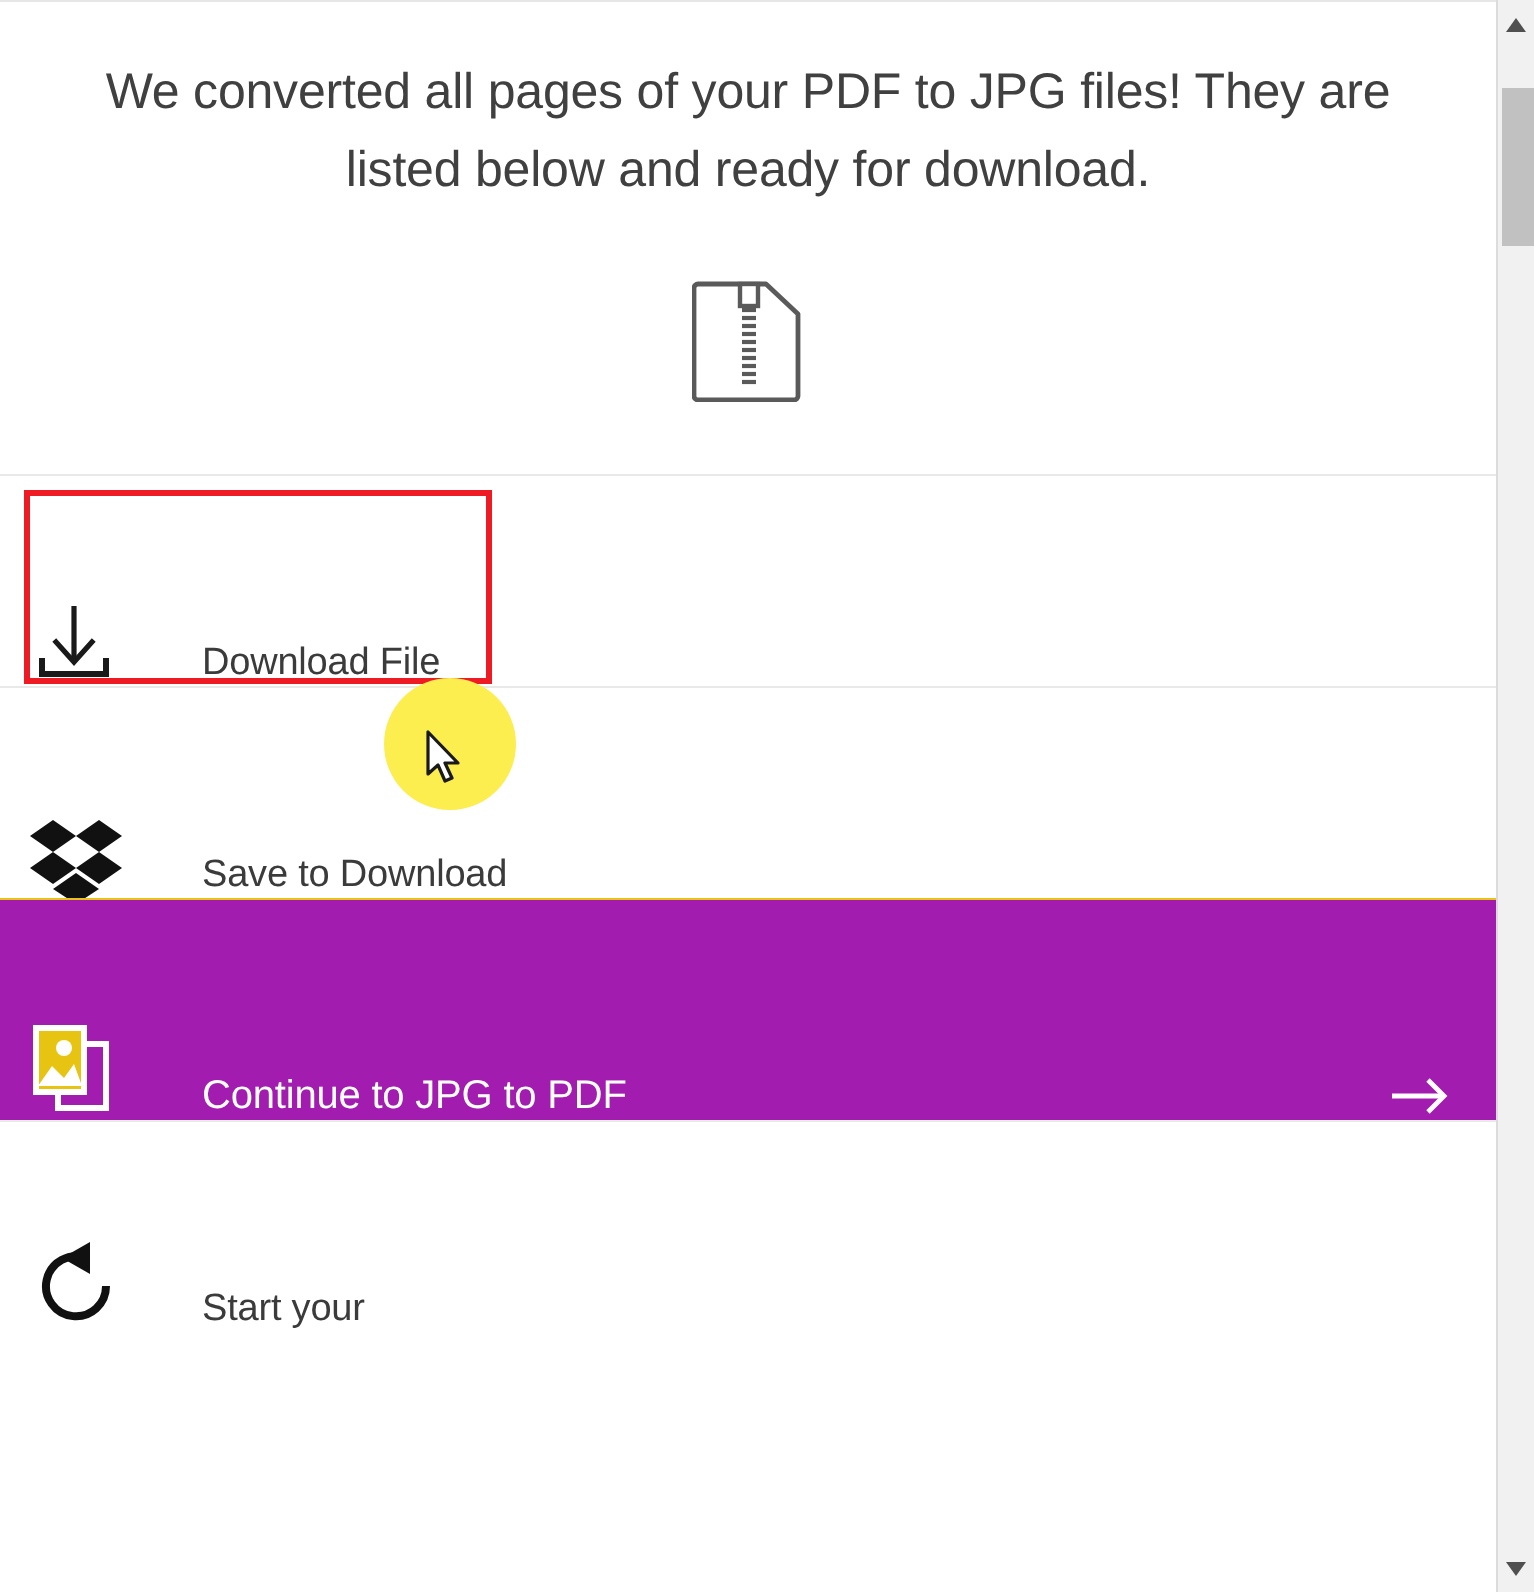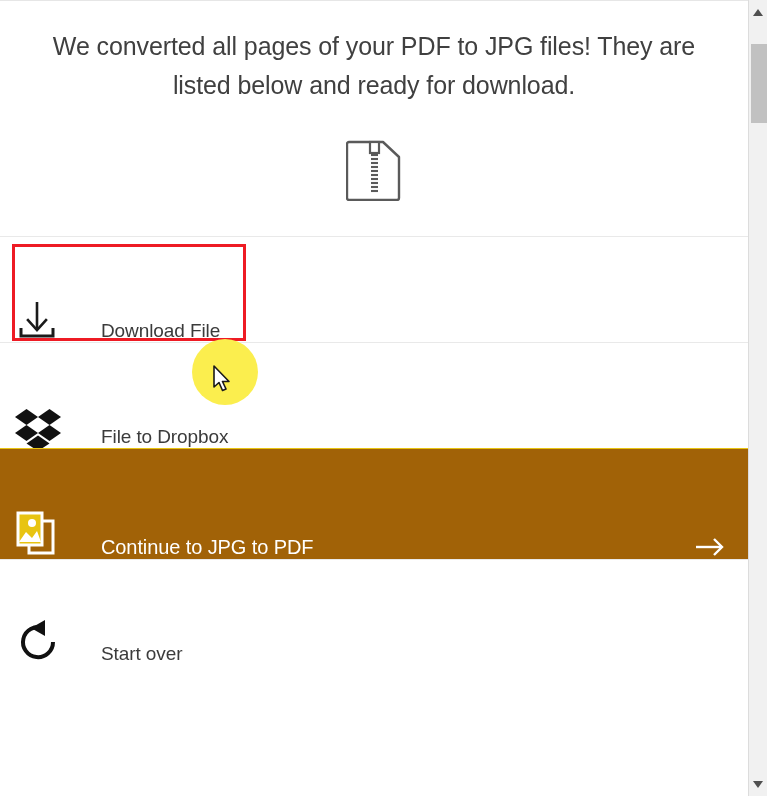--- a/index.html
+++ b/index.html
@@ -93,21 +93,21 @@
     left: 12px;
     top: 7px;
     width: 234px;
     height: 97px;
     border: 3px solid #ee1b24;
     pointer-events: none;
     z-index: 6;
   }
   
   .row.cta {
-    background: #a16207;
+    background: #a21caf;
     border-top: 1px solid #e8c412;
     height: 111px;
     padding-left: 15px;
     padding-right: 22px;
   }
   .row.cta .row-label {
     color: #ffffff;
     font-size: 20px;
   }
   .cta-arrow {
@@ -218,21 +218,21 @@
       <div class="row">
         <span class="icon-wrap">
           <svg width="46" height="42" viewBox="0 0 46 42" xmlns="http://www.w3.org/2000/svg" fill="#111111">
             <path d="M11.5 3 L0 11 L11.5 19 L23 11 Z"></path>
             <path d="M34.5 3 L23 11 L34.5 19 L46 11 Z"></path>
             <path d="M11.5 19 L0 27 L11.5 35 L23 27 Z"></path>
             <path d="M34.5 19 L23 27 L34.5 35 L46 27 Z"></path>
             <path d="M11.5 37.5 L23 29.5 L34.5 37.5 L23 45 Z"></path>
           </svg>
         </span>
-        <span class="row-label">File to Dropbox</span>
+        <span class="row-label">Save to Download</span>
       </div>
 
 
       <div class="row cta">
         <span class="icon-wrap">
           <svg width="50" height="50" viewBox="0 0 50 50" xmlns="http://www.w3.org/2000/svg">
             <rect x="14" y="12" width="24" height="32" fill="none" stroke="#ffffff" stroke-width="3"></rect>
             <rect x="3" y="4" width="24" height="32" fill="#e8c412" stroke="#ffffff" stroke-width="3"></rect>
             <circle cx="17" cy="14" r="4" fill="#ffffff"></circle>
             <path d="M4 33 L11 23 L17 29 L22 22 L26 33 Z" fill="#ffffff"></path>
@@ -247,21 +247,21 @@
         </span>
       </div>
 
       <div class="row startover">
         <span class="icon-wrap">
           <svg width="46" height="46" viewBox="0 0 46 46" xmlns="http://www.w3.org/2000/svg">
             <path d="M38 23 a15 15 0 1 1 -10 -14" fill="none" stroke="#111111" stroke-width="4"></path>
             <path d="M30 1 L16 9 L30 17 Z" fill="#111111"></path>
           </svg>
         </span>
-        <span class="row-label">Start over</span>
+        <span class="row-label">Start your</span>
       </div>
 
     </div>
   </div>
 
   <div id="click-highlight"></div>
   <div id="mouse-cursor">
     <svg width="20" height="29" viewBox="0 0 20 29" xmlns="http://www.w3.org/2000/svg">
       <path d="M1 1 L1 22 L6 17.5 L9.5 25.5 L13 24 L9.5 16.5 L16 16.5 Z" fill="#ffffff" stroke="#1a1a1a" stroke-width="1.6" stroke-linejoin="round"></path>
     </svg>

